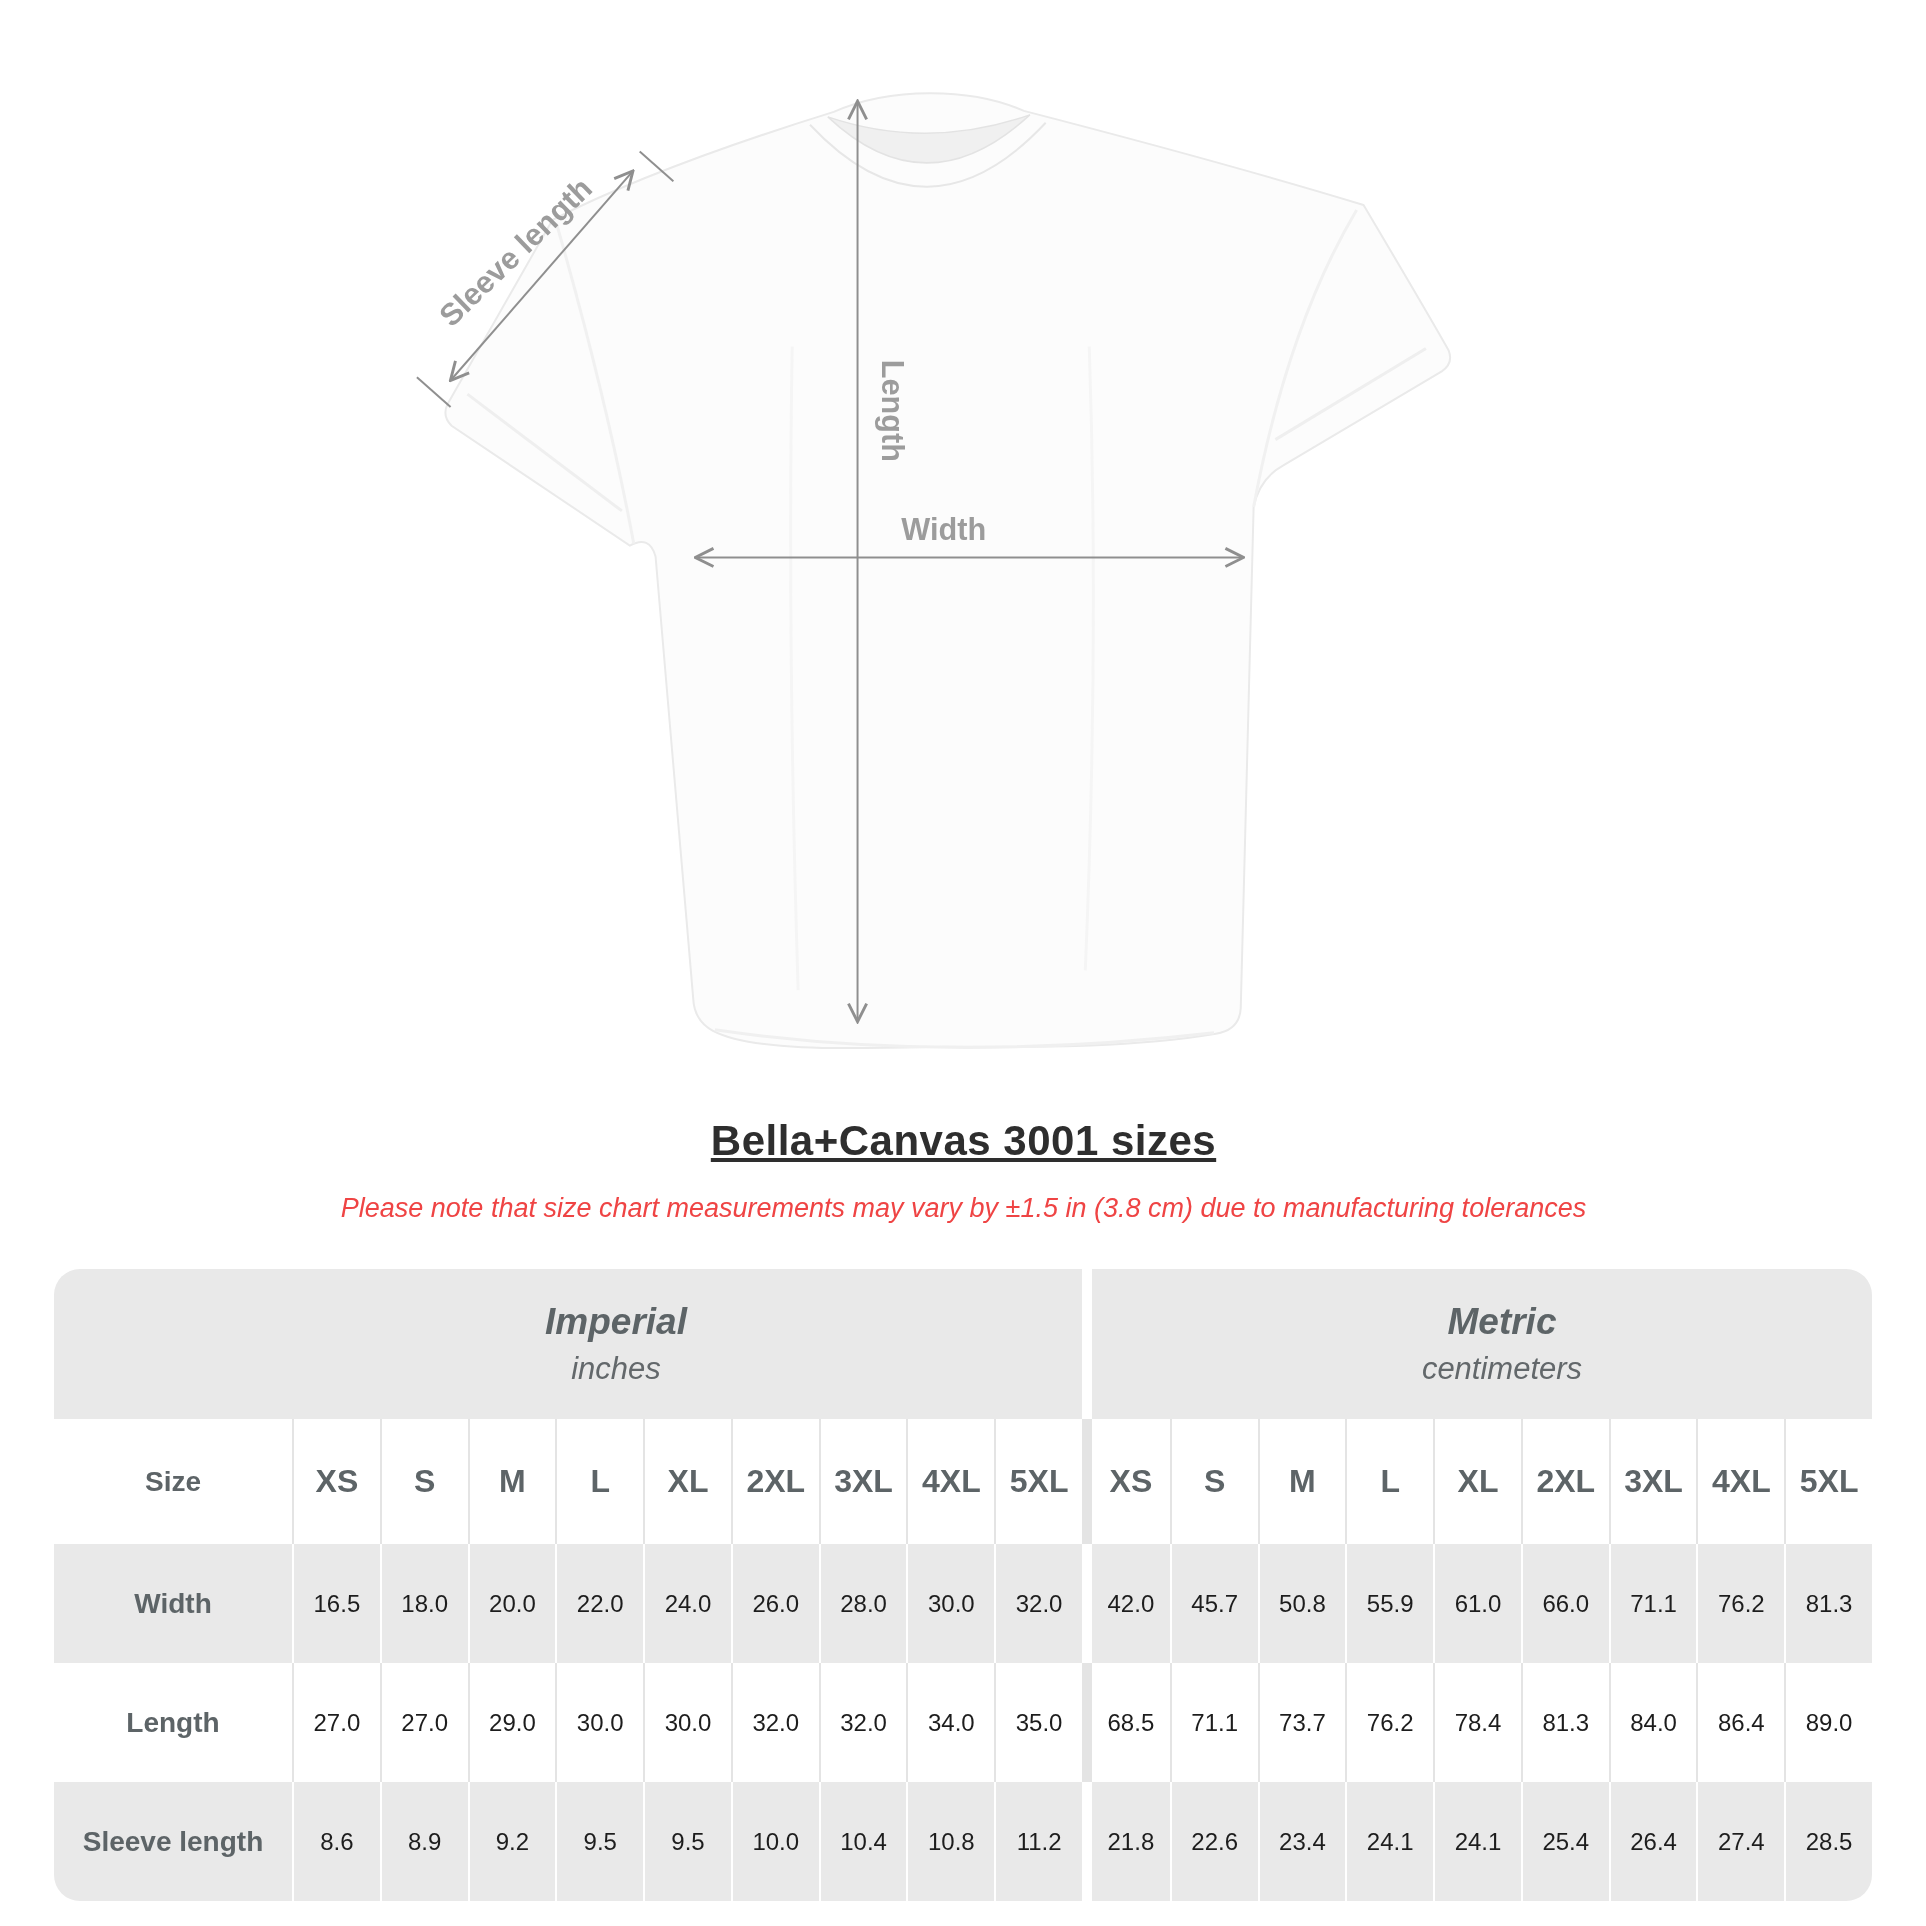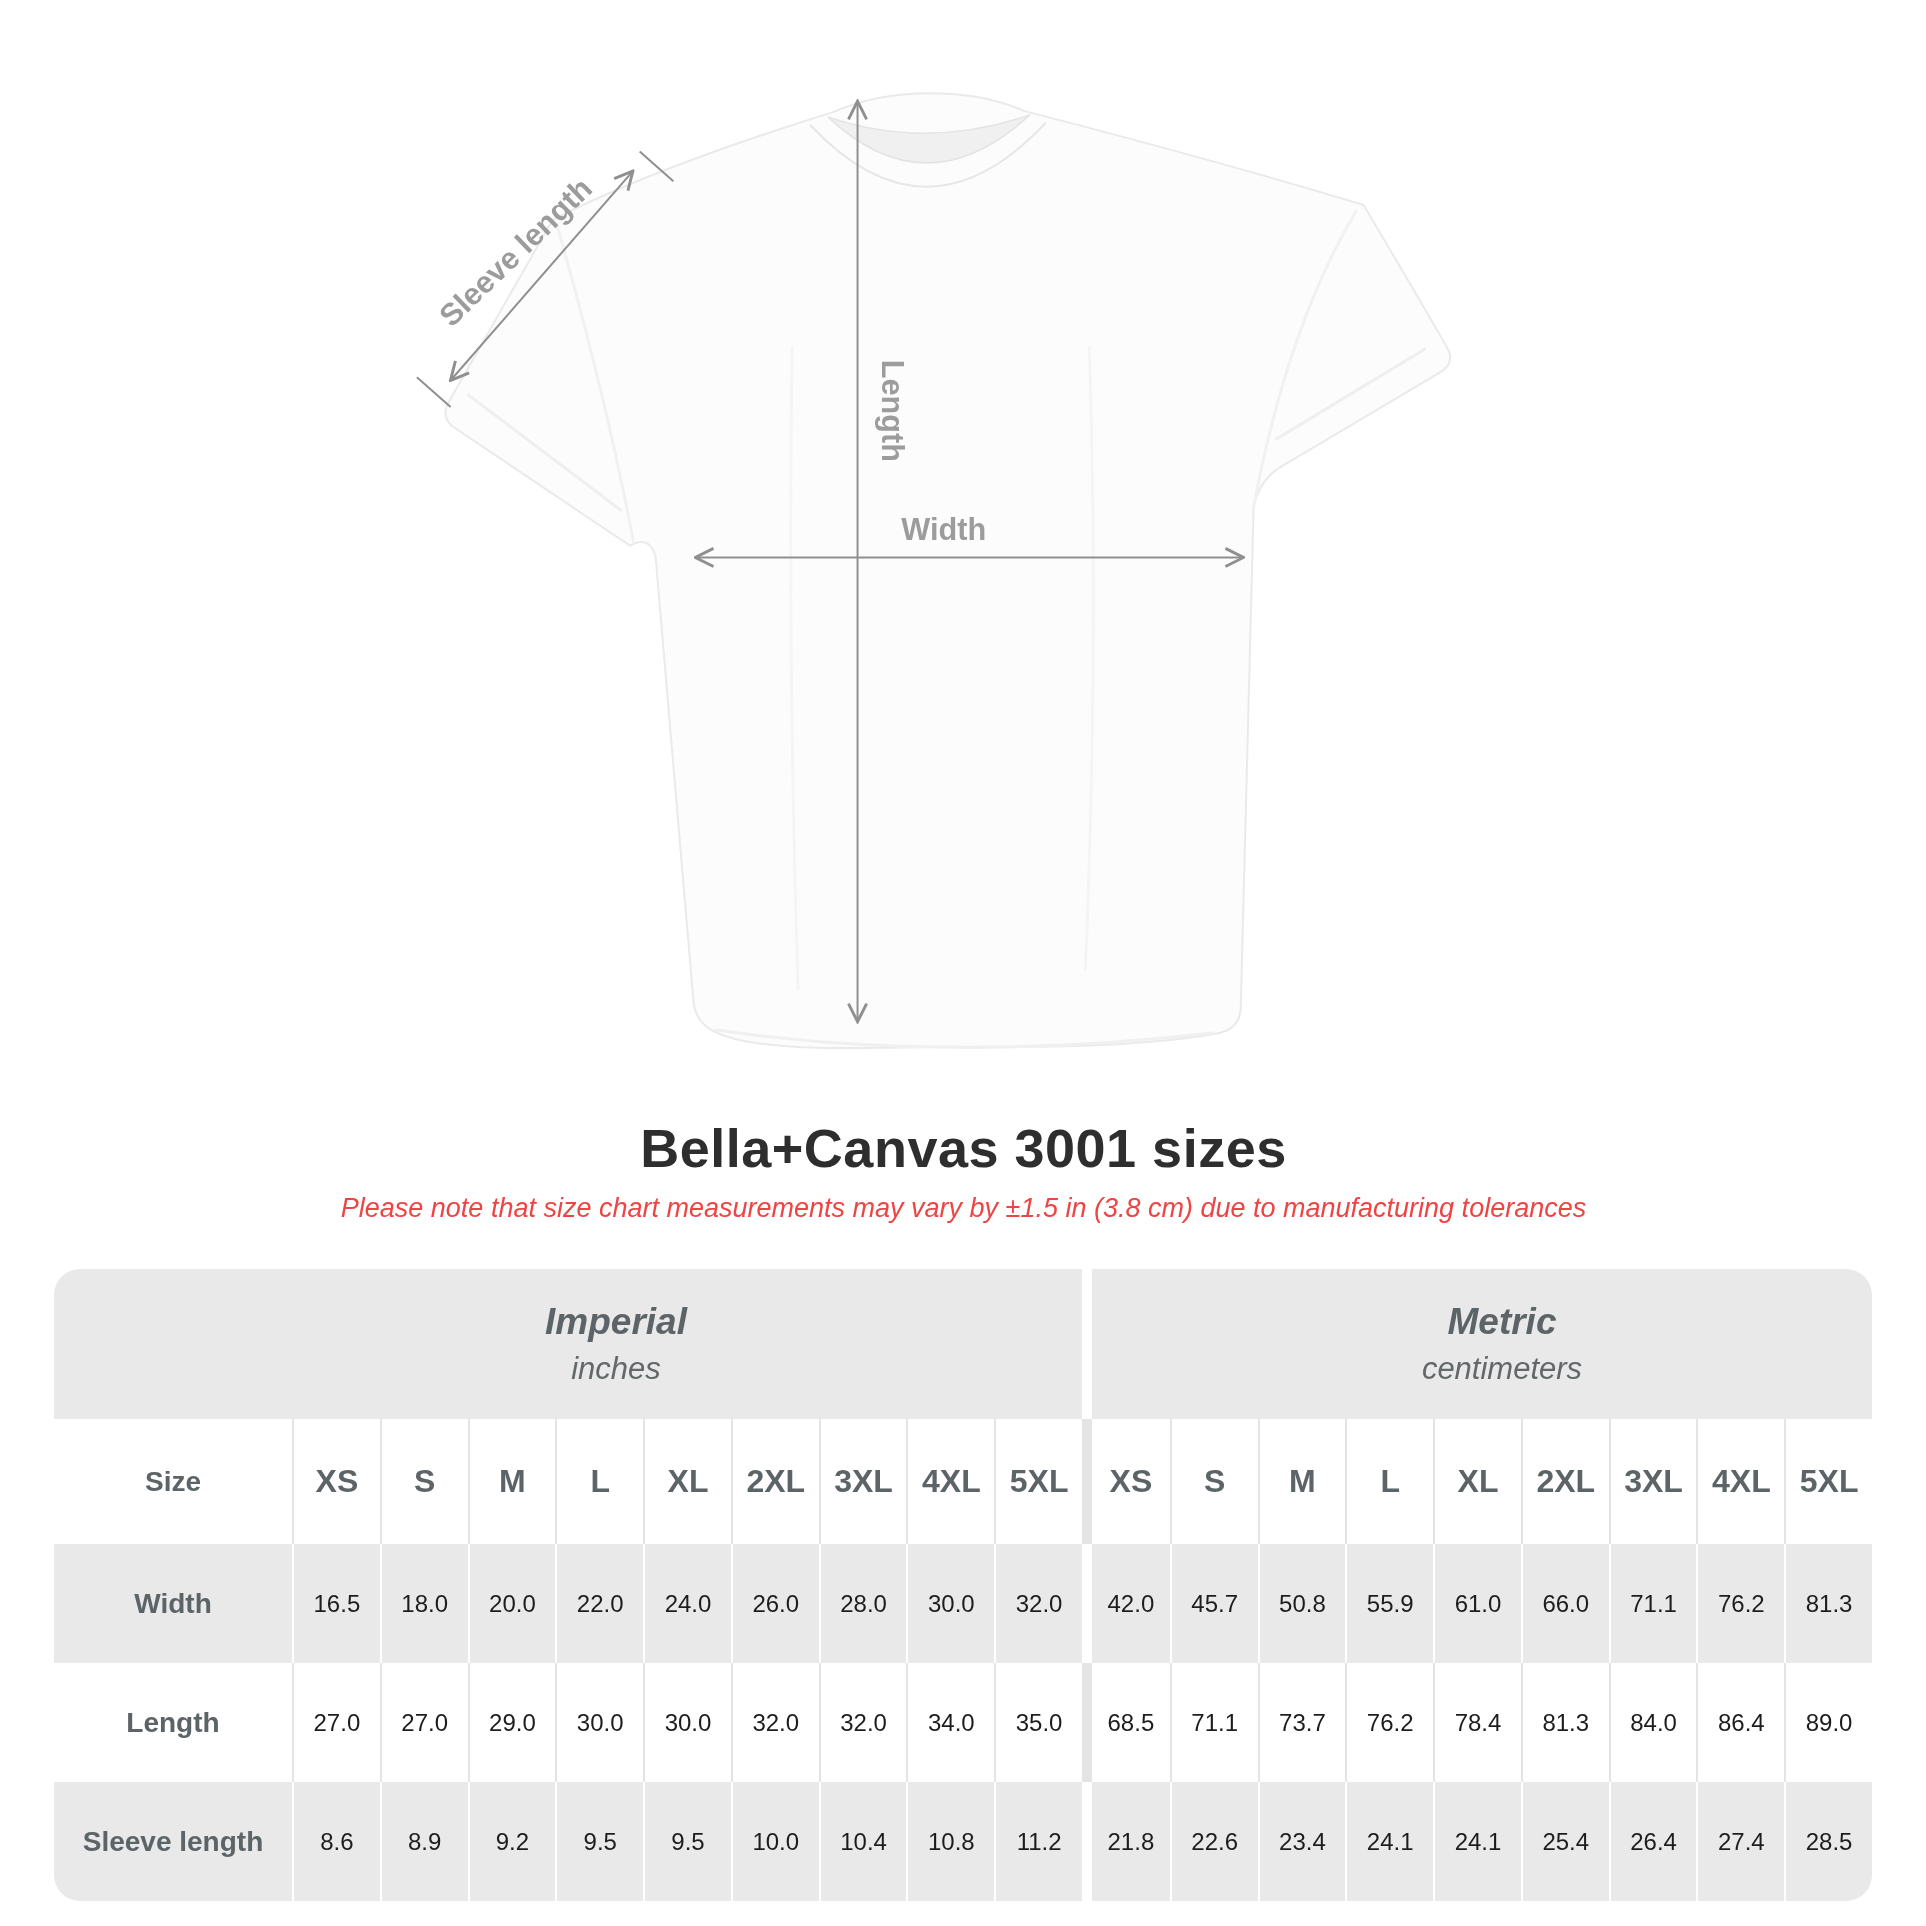--- a/index.html
+++ b/index.html
@@ -3,21 +3,21 @@
 <meta charset="utf-8">
 <style>
   html,body{margin:0;padding:0;background:#fff;}
   .page{
     position:relative;width:1927px;height:1927px;background:#ffffff;overflow:hidden;
     font-family:"Liberation Sans", sans-serif;
   }
   .shirt-svg{position:absolute;left:0;top:0;}
   .title{
     position:absolute;top:1117px;left:0;width:100%;text-align:center;
-    font-size:54px;font-weight:bold;color:#2e2e2e;letter-spacing:0.5px;
+    font-size:42px;font-weight:bold;color:#2e2e2e;letter-spacing:0.5px;text-decoration:underline;
   }
   .subtitle{
     position:absolute;top:1193px;left:0;width:100%;text-align:center;
     font-size:27px;font-style:italic;color:#ef4444;
   }
   .size-table{
     position:absolute;left:54px;top:1269px;width:1818px;
     display:grid;grid-template-columns:238px repeat(18,1fr);
   }
   .band{

